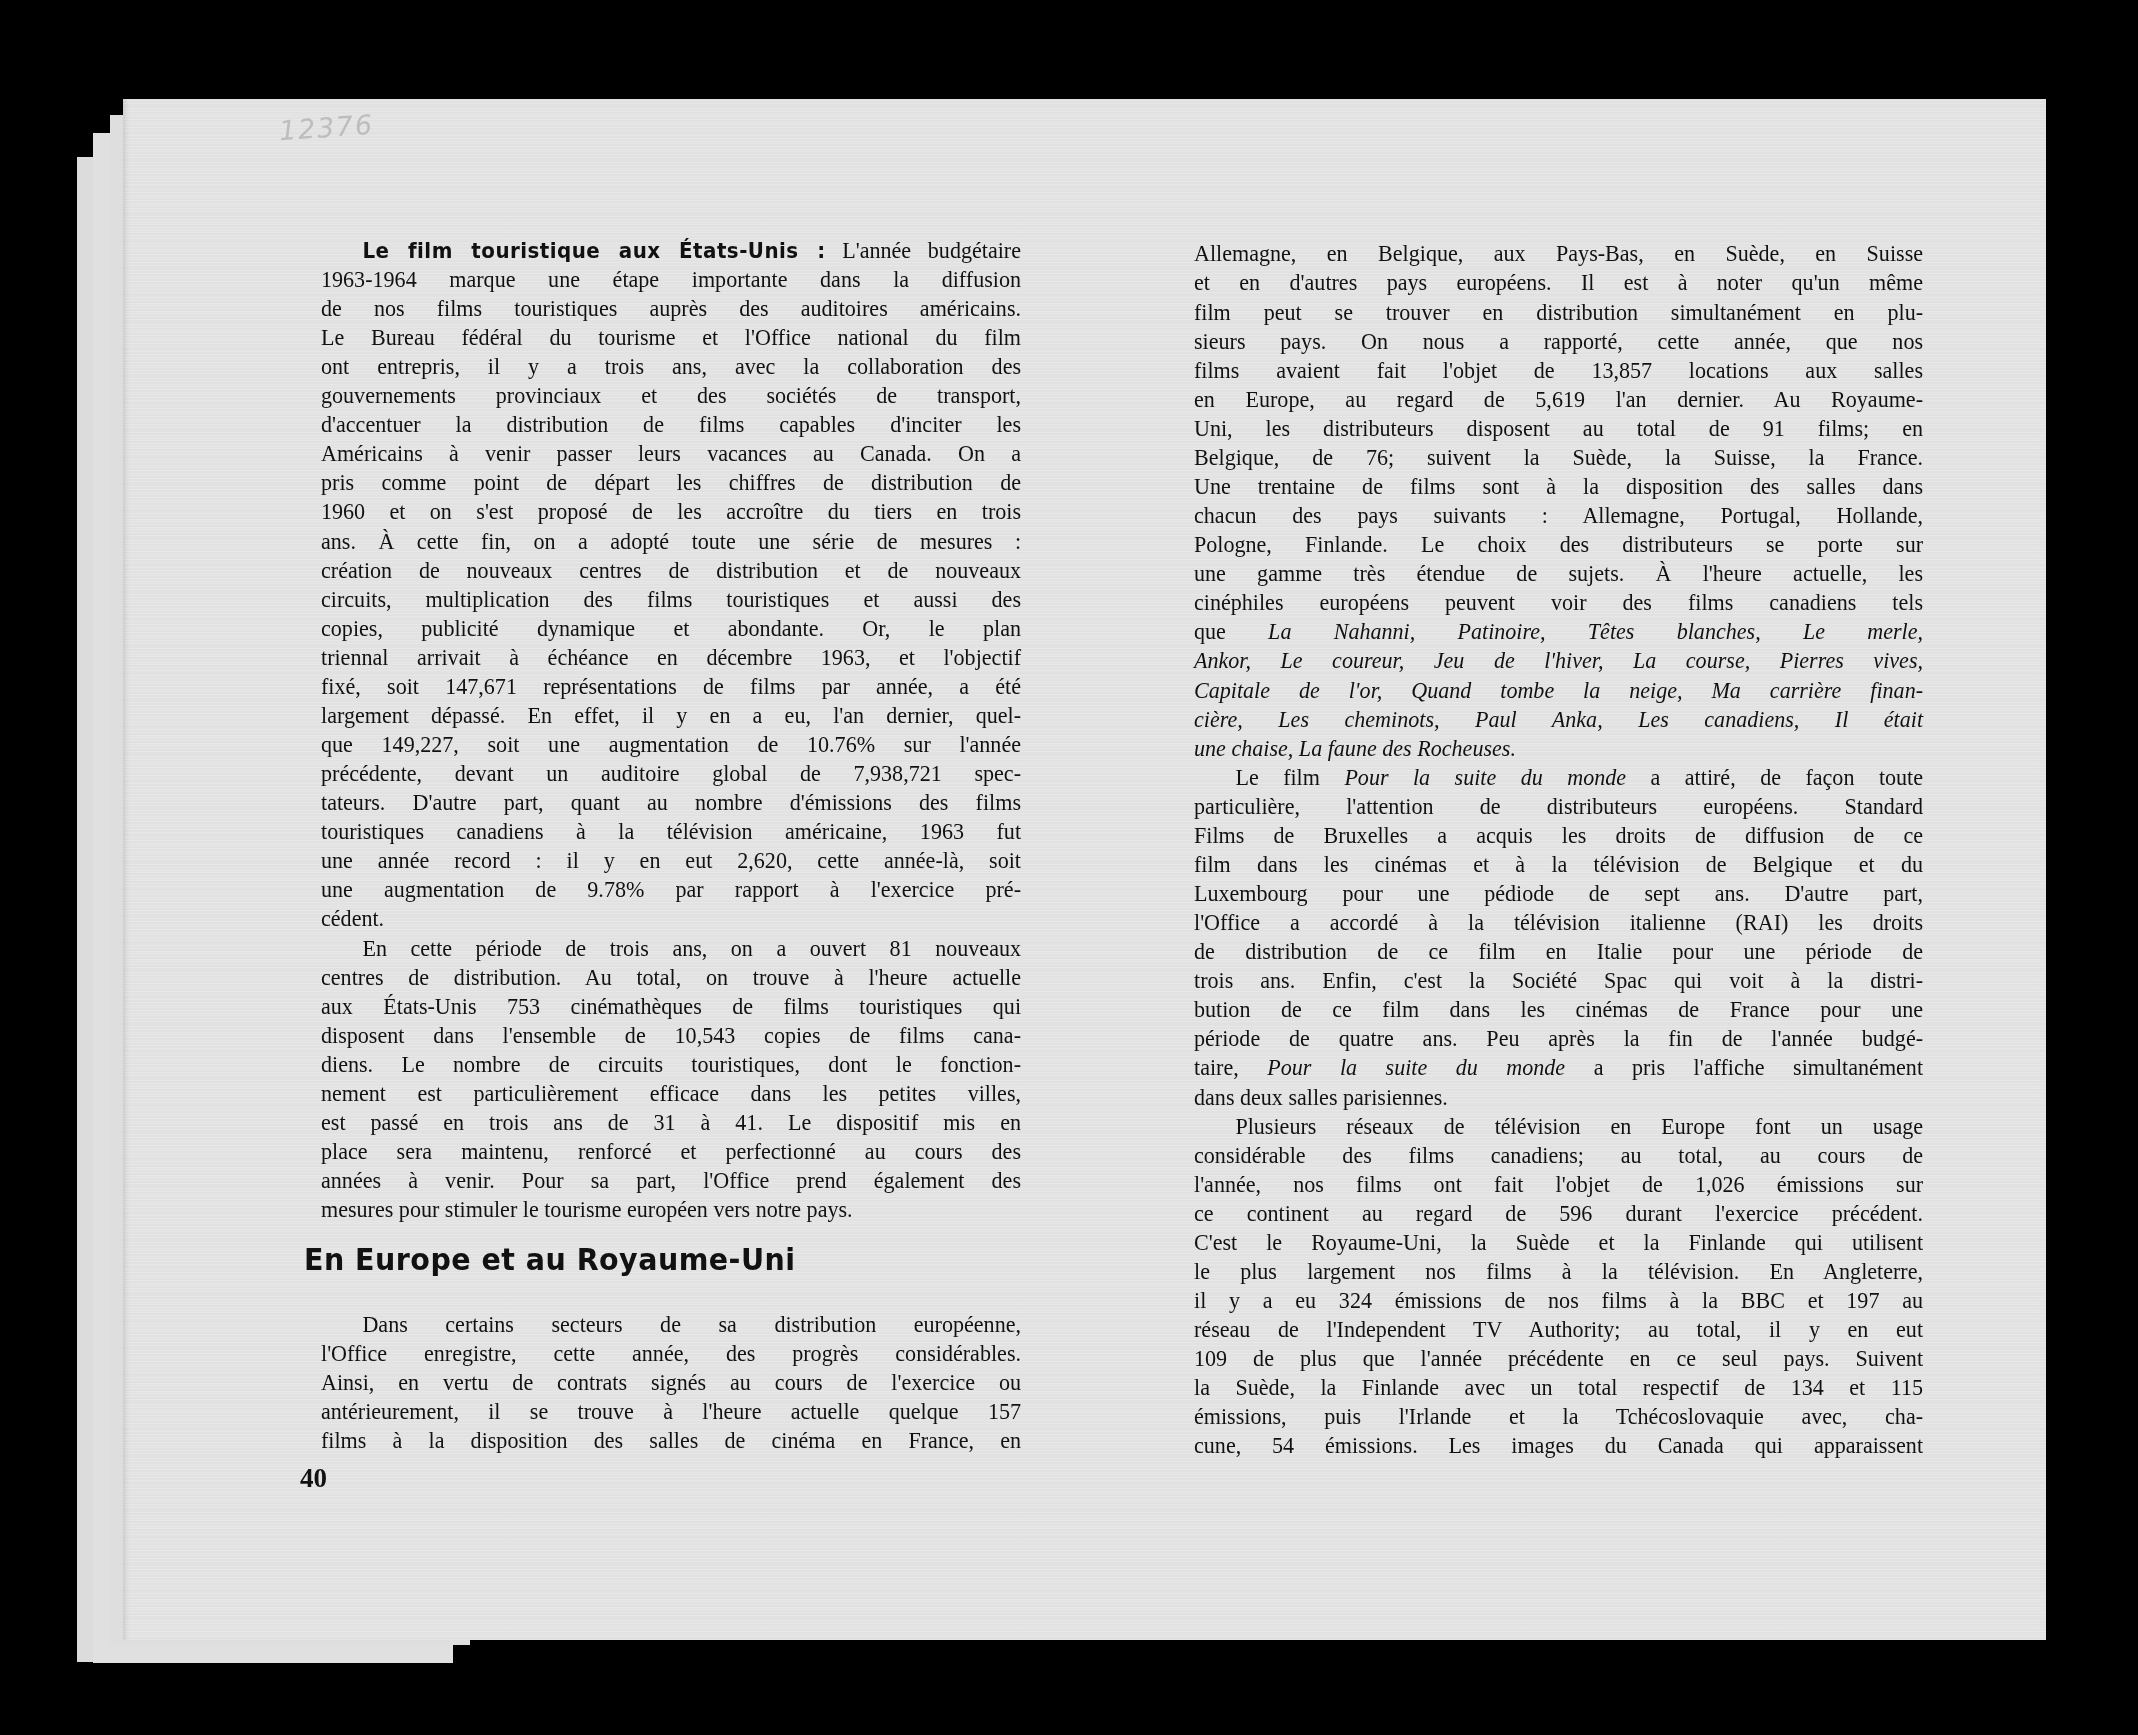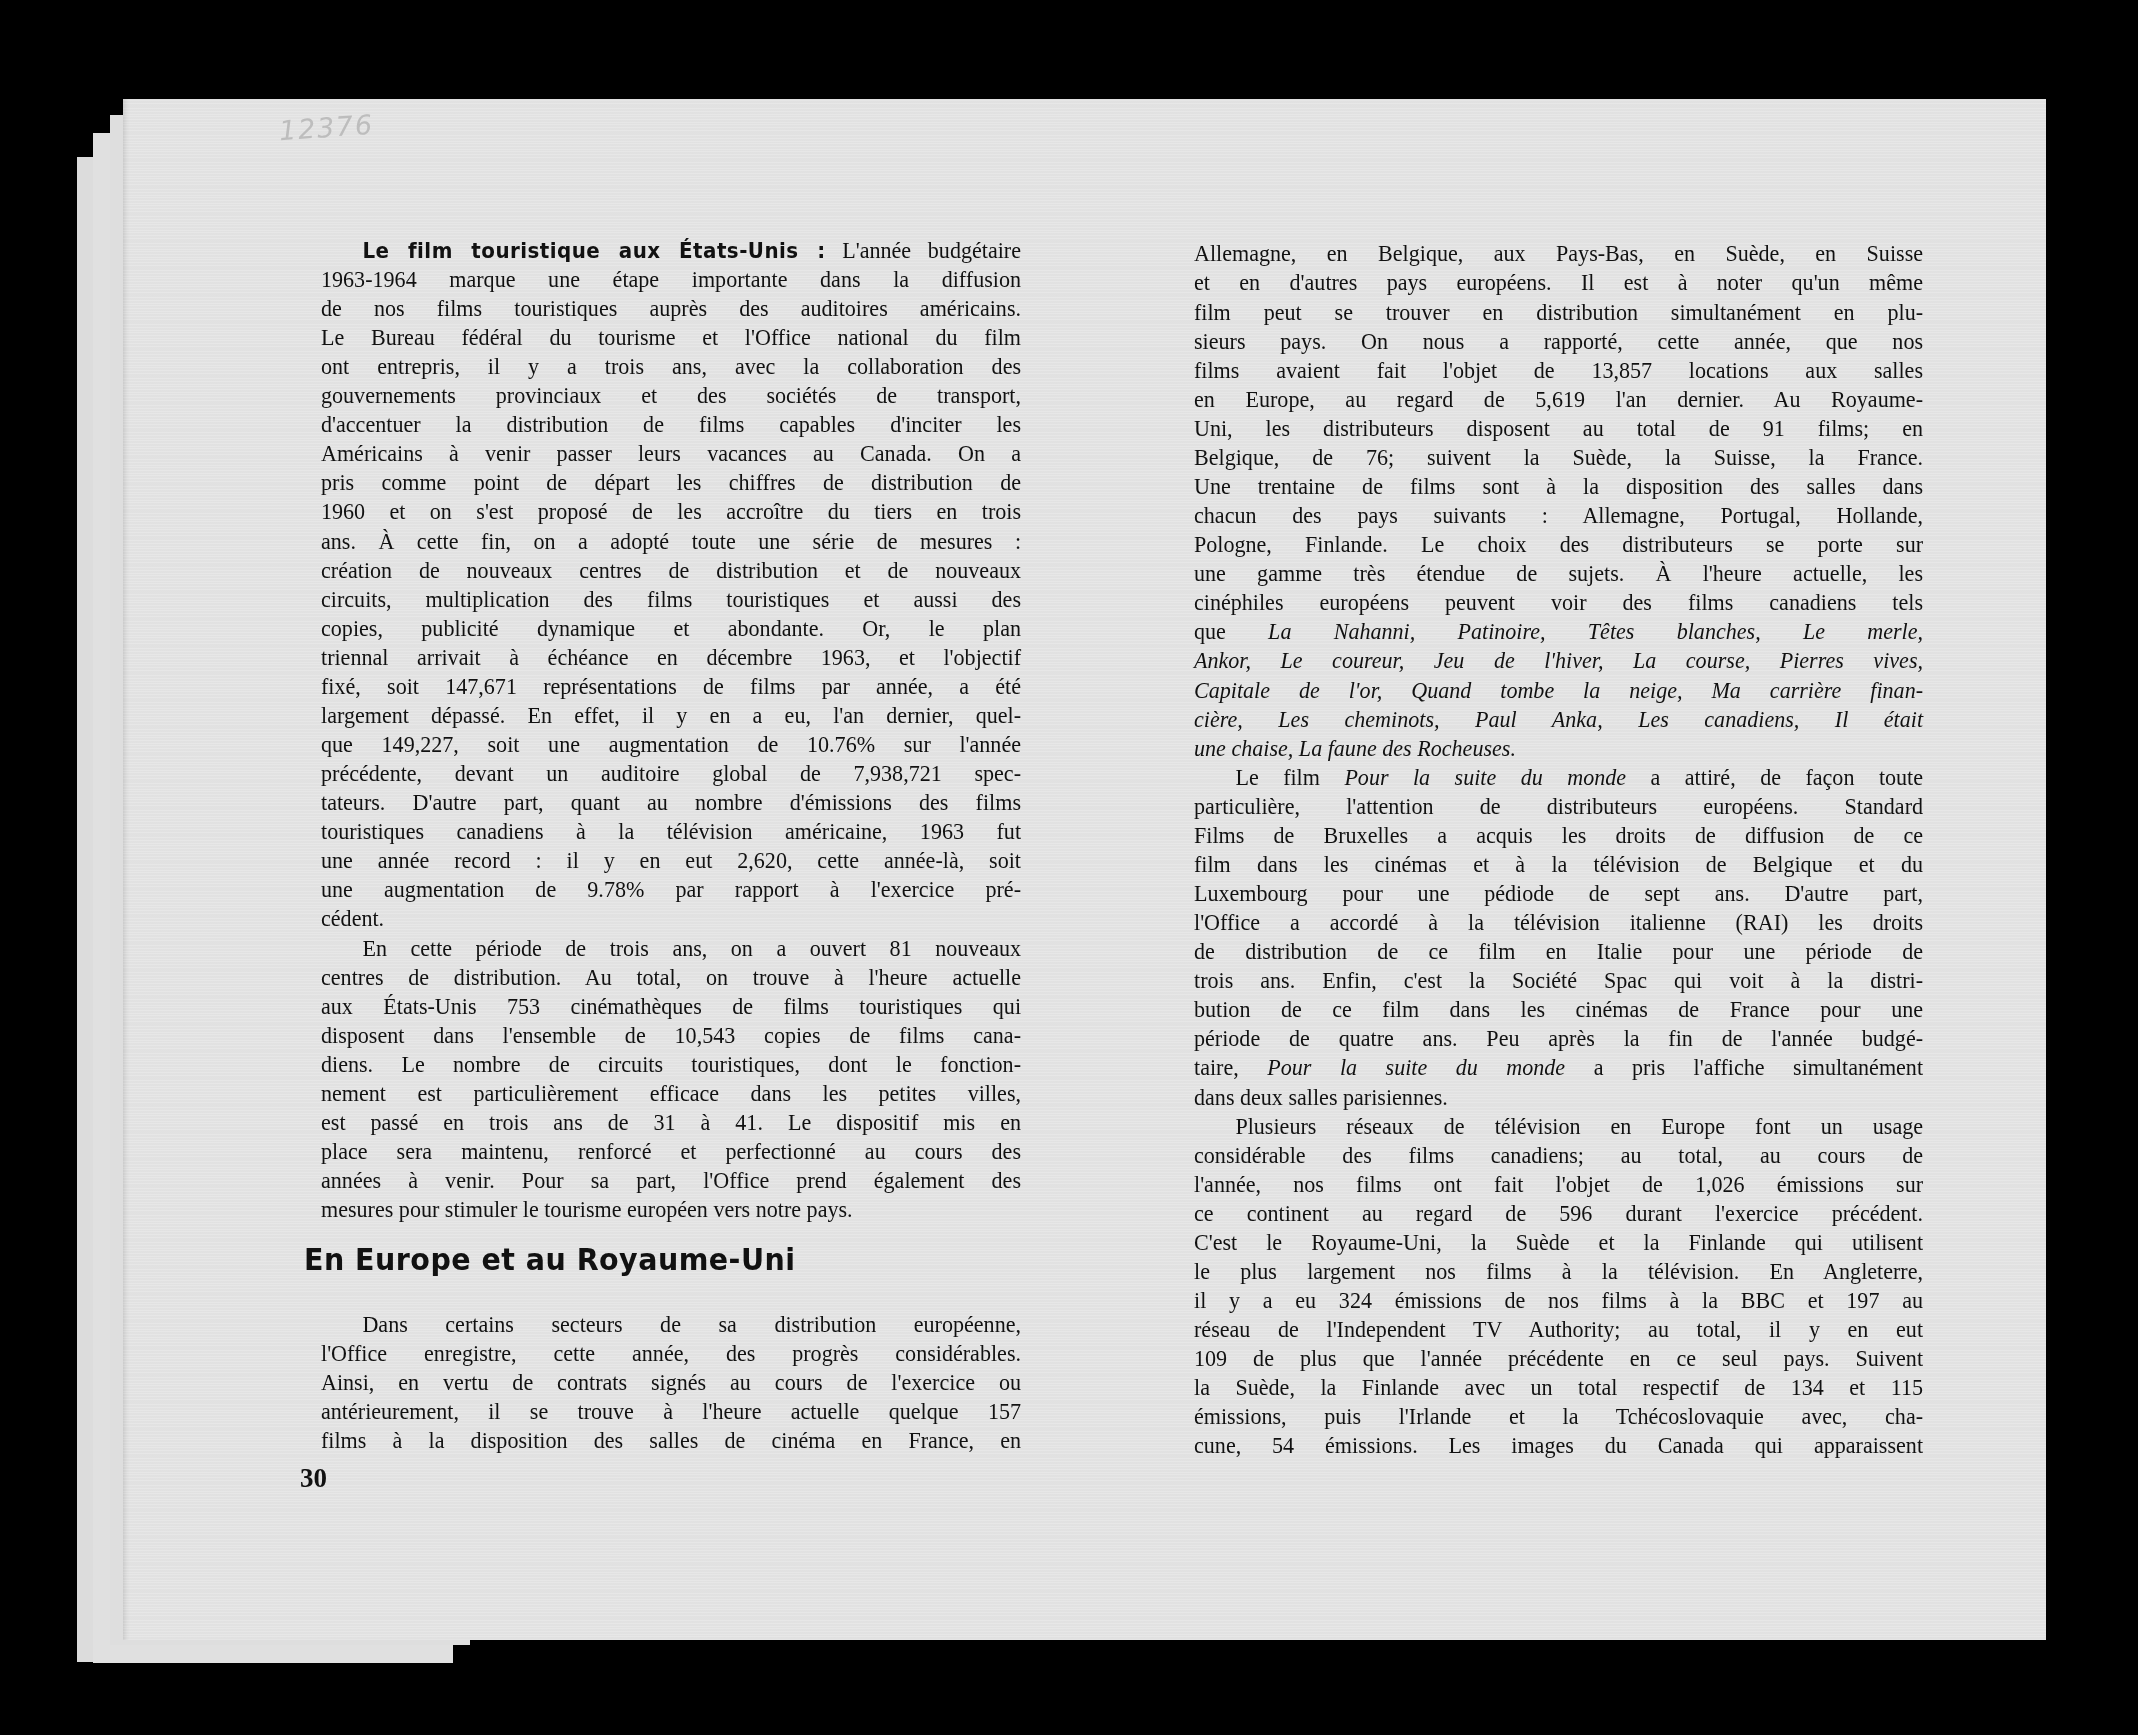--- a/index.html
+++ b/index.html
@@ -138,14 +138,14 @@
     <div class="line " style="top: 1228px;">C'est le Royaume-Uni, la Suède et la Finlande qui utilisent</div>
     <div class="line " style="top: 1257px;">le plus largement nos films à la télévision. En Angleterre,</div>
     <div class="line " style="top: 1286px;">il y a eu 324 émissions de nos films à la BBC et 197 au</div>
     <div class="line " style="top: 1315px;">réseau de l'Independent TV Authority; au total, il y en eut</div>
     <div class="line " style="top: 1344px;">109 de plus que l'année précédente en ce seul pays. Suivent</div>
     <div class="line " style="top: 1373px;">la Suède, la Finlande avec un total respectif de 134 et 115</div>
     <div class="line " style="top: 1402px;">émissions, puis l'Irlande et la Tchécoslovaquie avec, cha-</div>
     <div class="line " style="top: 1431px;">cune, 54 émissions. Les images du Canada qui apparaissent</div>
   </div>
 
-<div class="pagenum">30</div>
+<div class="pagenum">40</div>
 
 
 </body></html>

